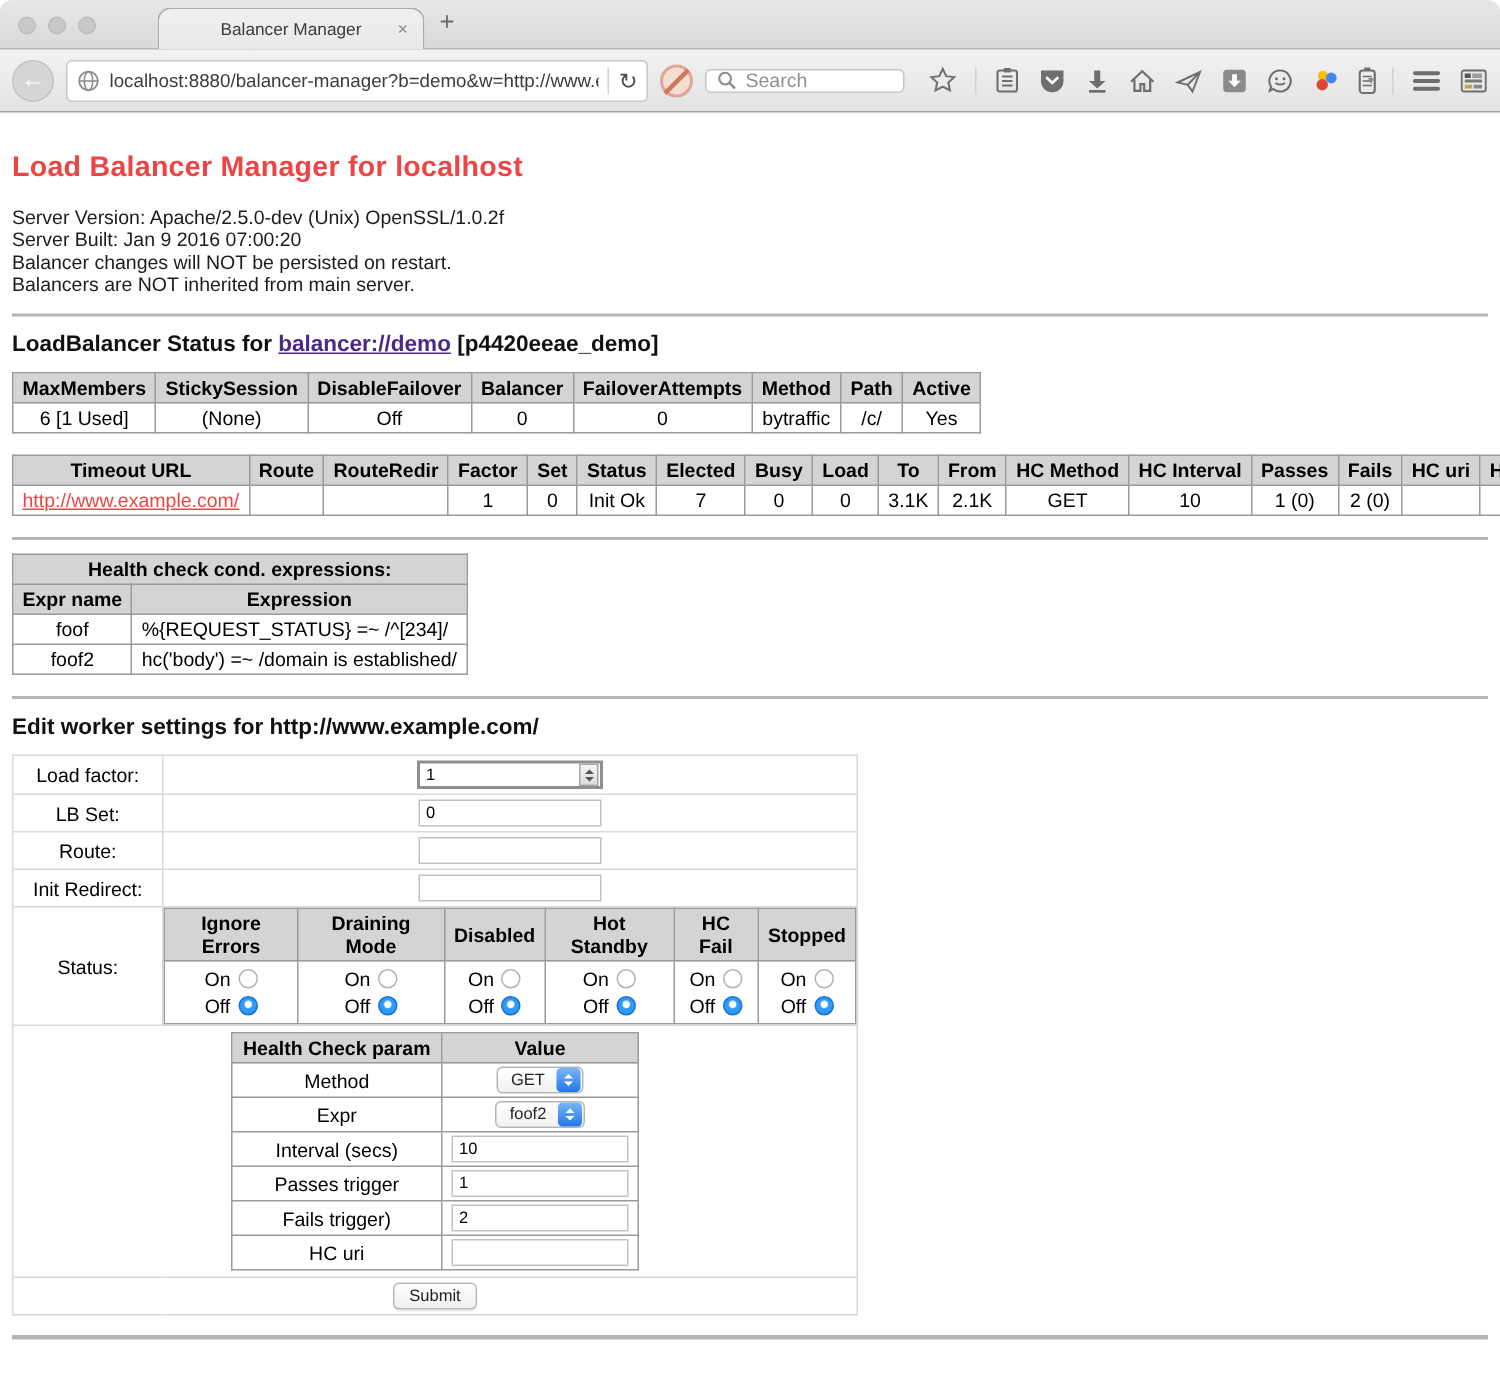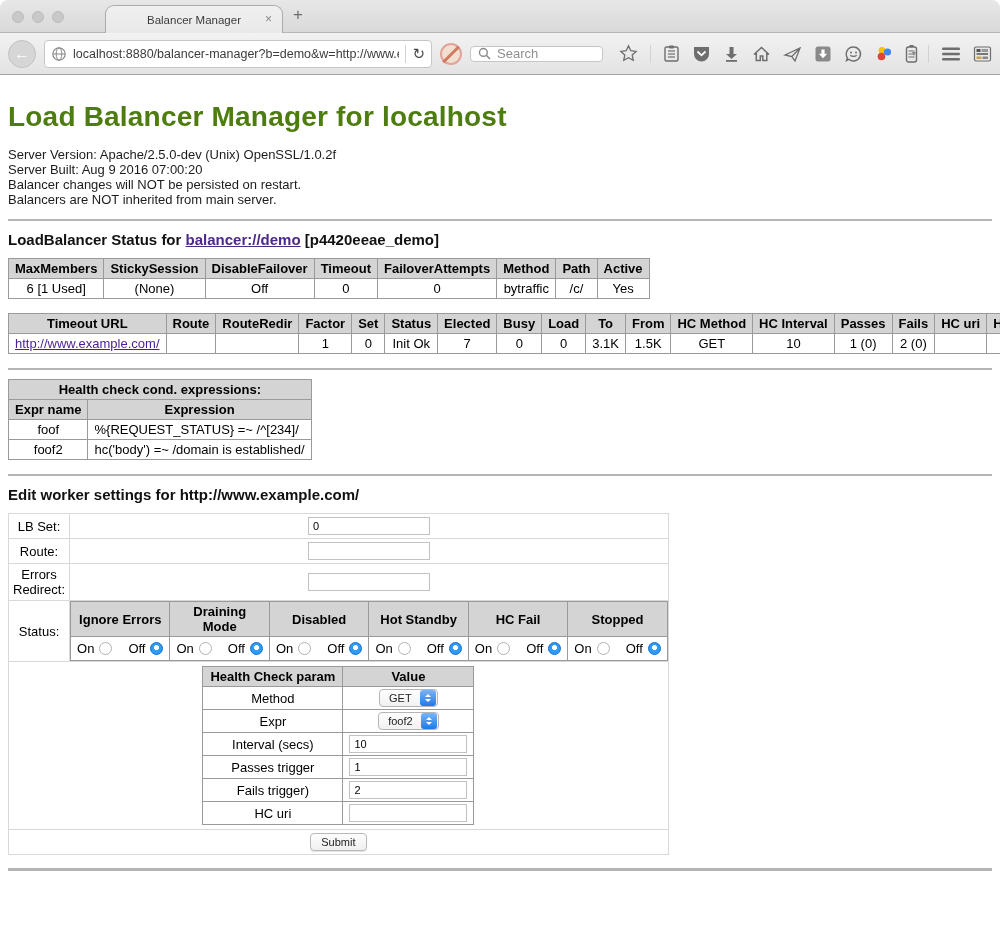--- a/index.html
+++ b/index.html
@@ -22,26 +22,26 @@
   .blockicon { width:22px; height:22px; border-radius:50%; background:#f3ded2; border:2px solid #e0a49a; position:relative; flex:0 0 auto; }
   .blockicon:after { content:""; position:absolute; left:-2px; top:8px; width:22px; height:3px; background:#cf7a5e; transform:rotate(-45deg); }
   .searchbar { width:140px; height:16px; background:#fff; border:1px solid #c6c6c6; border-radius:4px; display:flex; align-items:center; padding:0 7px; gap:6px; }
   .search-ph { font-size:13px; color:#8f8f8f; }
   .icons { display:flex; align-items:center; gap:12px; margin-left:8px; }
   .icons svg { display:block; }
   .caret { font-size:8px; color:#8a8a8a; margin-left:-6px; }
 
   
   .page { padding:8px; }
-  h1 { font-size:28px; font-weight:bold; color:#4d7c0f; margin:18px 0 14px 0; letter-spacing:.2px; }
+  h1 { font-size:19px; font-weight:bold; color:#ef4444; margin:18px 0 14px 0; letter-spacing:.2px; }
   .info { font-size:13px; color:#1c1c1c; line-height:15px; margin-bottom:12px; }
   hr.rule { border:none; height:2px; background:#b5b5b5; margin:9px 0; }
   h3 { font-size:15px; font-weight:bold; color:#111; margin:10px 0 10px 0; }
   a.vlink { color:#4c2889; font-weight:bold; text-decoration:underline; }
-  a.wlink { color:#4c1d95; text-decoration:underline; font-weight:normal; }
+  a.wlink { color:#ef4444; text-decoration:underline; font-weight:normal; }
 
   table.grid { border-collapse:collapse; font-size:13px; margin-bottom:14px;padding-left:12px; }
   table.grid th, table.grid td { border:1px solid #9a9a9a; padding:2px 6px; text-align:center; white-space:nowrap; }
   table.grid th { background:#d4d4d4; font-weight:bold; }
   table.grid td { background:#fff; }
   table.grid td.lft { text-align:left; }
 
   
   table.form { border-collapse:collapse; width:564px; font-size:13px; margin-top:4px; }
   table.form > tbody > tr > td { border:1px solid #d9d9d9; padding:3px 4px; text-align:center; vertical-align:middle; }
@@ -51,21 +51,21 @@
   .numwrap { display:inline-flex; width:124px; height:19px; border:2px solid #8f8f8f; background:#fff; align-items:center; }
   .numwrap input { flex:1; border:none; outline:none; font-size:11px; padding:0 4px; font-family:"Liberation Sans",sans-serif; min-width:0; }
   .spin { width:13px; height:15px; border:1px solid #a5a5a5; background:linear-gradient(#f4f4f4,#dcdcdc); margin-right:1px; display:flex; flex-direction:column; align-items:center; justify-content:center; gap:2px; }
   .spin b { width:0; height:0; border-left:3px solid transparent; border-right:3px solid transparent; }
   .spin b.up { border-bottom:3px solid #555; }
   .spin b.dn { border-top:3px solid #555; }
 
   table.inner { border-collapse:collapse; font-size:13px; margin:0 auto; }
   table.inner th, table.inner td { border:1px solid #9a9a9a; padding:2px 6px; text-align:center; }
   table.inner th { background:#d4d4d4; }
-  .radpair { display:flex; flex-direction:row; gap:16px; padding:2px 0; }
+  .radpair { display:flex; flex-direction:column; gap:3px; padding:2px 0; }
   .radrow { display:flex; align-items:center; justify-content:center; gap:5px; }
   .radio { width:13px; height:13px; border-radius:50%; background:#fff; border:1px solid #b2b2b2; }
   .radio.on { border:1px solid #1670d6; background:radial-gradient(circle at 50% 42%, #ffffff 0 2.2px, #2e9bf7 2.8px 100%); }
 
   .mac-select { display:inline-flex; align-items:center; justify-content:space-between; height:18px; min-width:54px; border:1px solid #b5b5b5; border-radius:4px; background:linear-gradient(#ffffff,#f1f1f1); padding-left:9px; font-size:11px; color:#222; }
   .stepper { width:16px; height:16px; margin:0 1px 0 8px; border-radius:3px; background:linear-gradient(#79b6f8,#2277e8); display:flex; flex-direction:column; align-items:center; justify-content:center; gap:2px; }
   .stepper i { width:0; height:0; border-left:3px solid transparent; border-right:3px solid transparent; }
   .stepper i.up { border-bottom:3.5px solid #fff; }
   .stepper i.dn { border-top:3.5px solid #fff; }
 
@@ -176,36 +176,36 @@
           <rect x="9.5" y="11.5" width="5.5" height="2.5" fill="#888"></rect>
         </svg>
     </div>
   </div>
 
   <div class="page">
     <h1>Load Balancer Manager for localhost</h1>
 
     <div class="info">
         <div>Server Version: Apache/2.5.0-dev (Unix) OpenSSL/1.0.2f</div>
-        <div>Server Built: Aug 9 2016 07:00:20</div>
+        <div>Server Built: Jan 9 2016 07:00:20</div>
         <div>Balancer changes will NOT be persisted on restart.</div>
         <div>Balancers are NOT inherited from main server.</div>
       </div>
 
     <hr class="rule">
 
     <h3><span>LoadBalancer Status for </span><a class="vlink" href="#">balancer://demo</a><span> [p4420eeae_demo]</span></h3>
 
     <table class="grid">
       <tbody>
         <tr>
             <th>MaxMembers</th>
             <th>StickySession</th>
             <th>DisableFailover</th>
-            <th>Timeout</th>
+            <th>Balancer</th>
             <th>FailoverAttempts</th>
             <th>Method</th>
             <th>Path</th>
             <th>Active</th>
           </tr>
         <tr>
             <td>6 [1 Used]</td>
             <td>(None)</td>
             <td>Off</td>
             <td>0</td>
@@ -242,21 +242,21 @@
             <td class="lft"><a href="#" class="wlink">http://www.example.com/</a></td>
             <td></td>
             <td></td>
             <td>1</td>
             <td>0</td>
             <td>Init Ok</td>
             <td>7</td>
             <td>0</td>
             <td>0</td>
             <td>3.1K</td>
-            <td>1.5K</td>
+            <td>2.1K</td>
             <td>GET</td>
             <td>10</td>
             <td>1 (0)</td>
             <td>2 (0)</td>
             <td></td>
             <td>foof2</td>
           </tr>
       </tbody>
     </table>
 
@@ -284,29 +284,41 @@
         </tbody>
     </table>
 
     <hr class="rule">
 
     <h3>Edit worker settings for http://www.example.com/</h3>
 
     <table class="form">
       <tbody>
         <tr>
+          <td class="lblcol">Load factor:</td>
+          <td>
+            <span class="numwrap">
+              <input type="text" value="1" style="">
+              <span class="spin">
+                  <b class="up"></b>
+                  <b class="dn"></b>
+                </span>
+            </span>
+          </td>
+        </tr>
+        <tr>
           <td class="lblcol">LB Set:</td>
           <td><input class="tin" type="text" value="0" style=""></td>
         </tr>
         <tr>
           <td class="lblcol">Route:</td>
           <td><input class="tin" type="text" value="" style=""></td>
         </tr>
         <tr>
-          <td class="lblcol">Errors Redirect:</td>
+          <td class="lblcol">Init Redirect:</td>
           <td><input class="tin" type="text" value="" style=""></td>
         </tr>
         <tr>
           <td class="lblcol">Status:</td>
           <td style="padding:0;">
             <table class="inner" style="width:100%;">
               <tbody>
                 <tr id="status-heads">
                     <th>Ignore Errors</th>
                     <th>Draining Mode</th>

